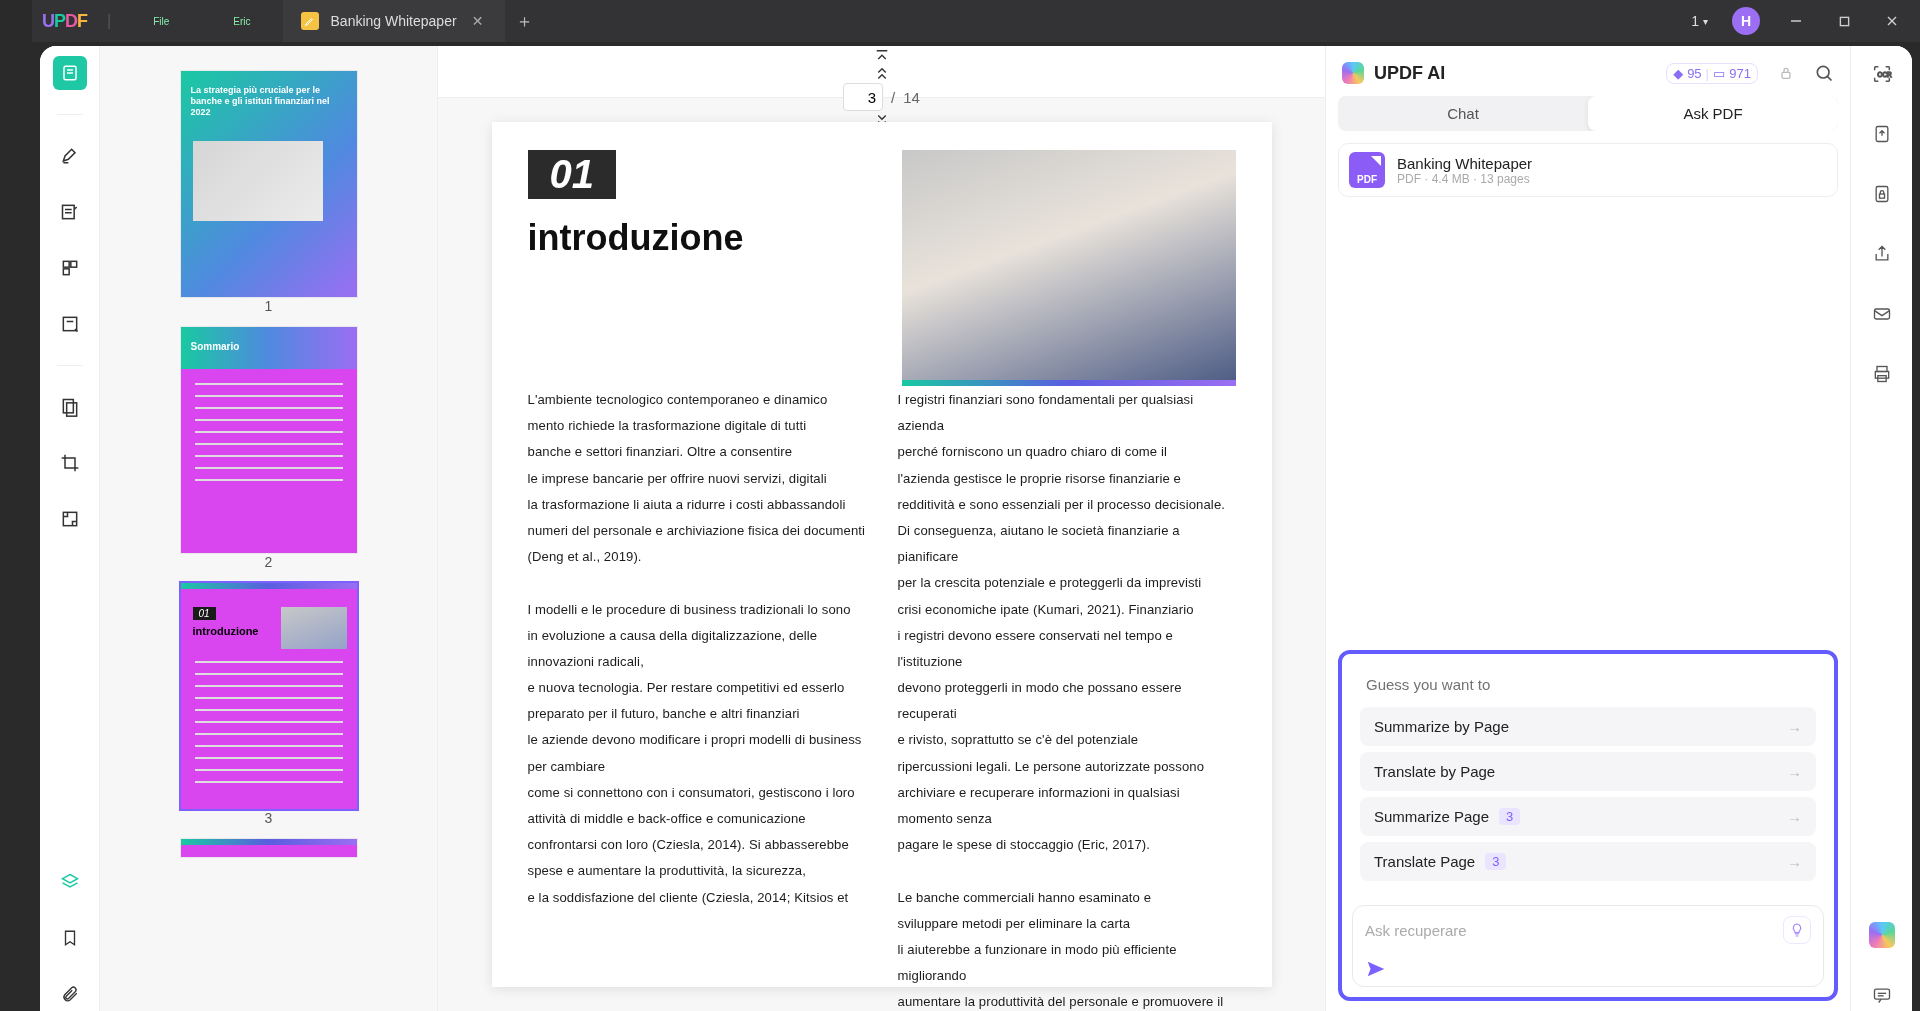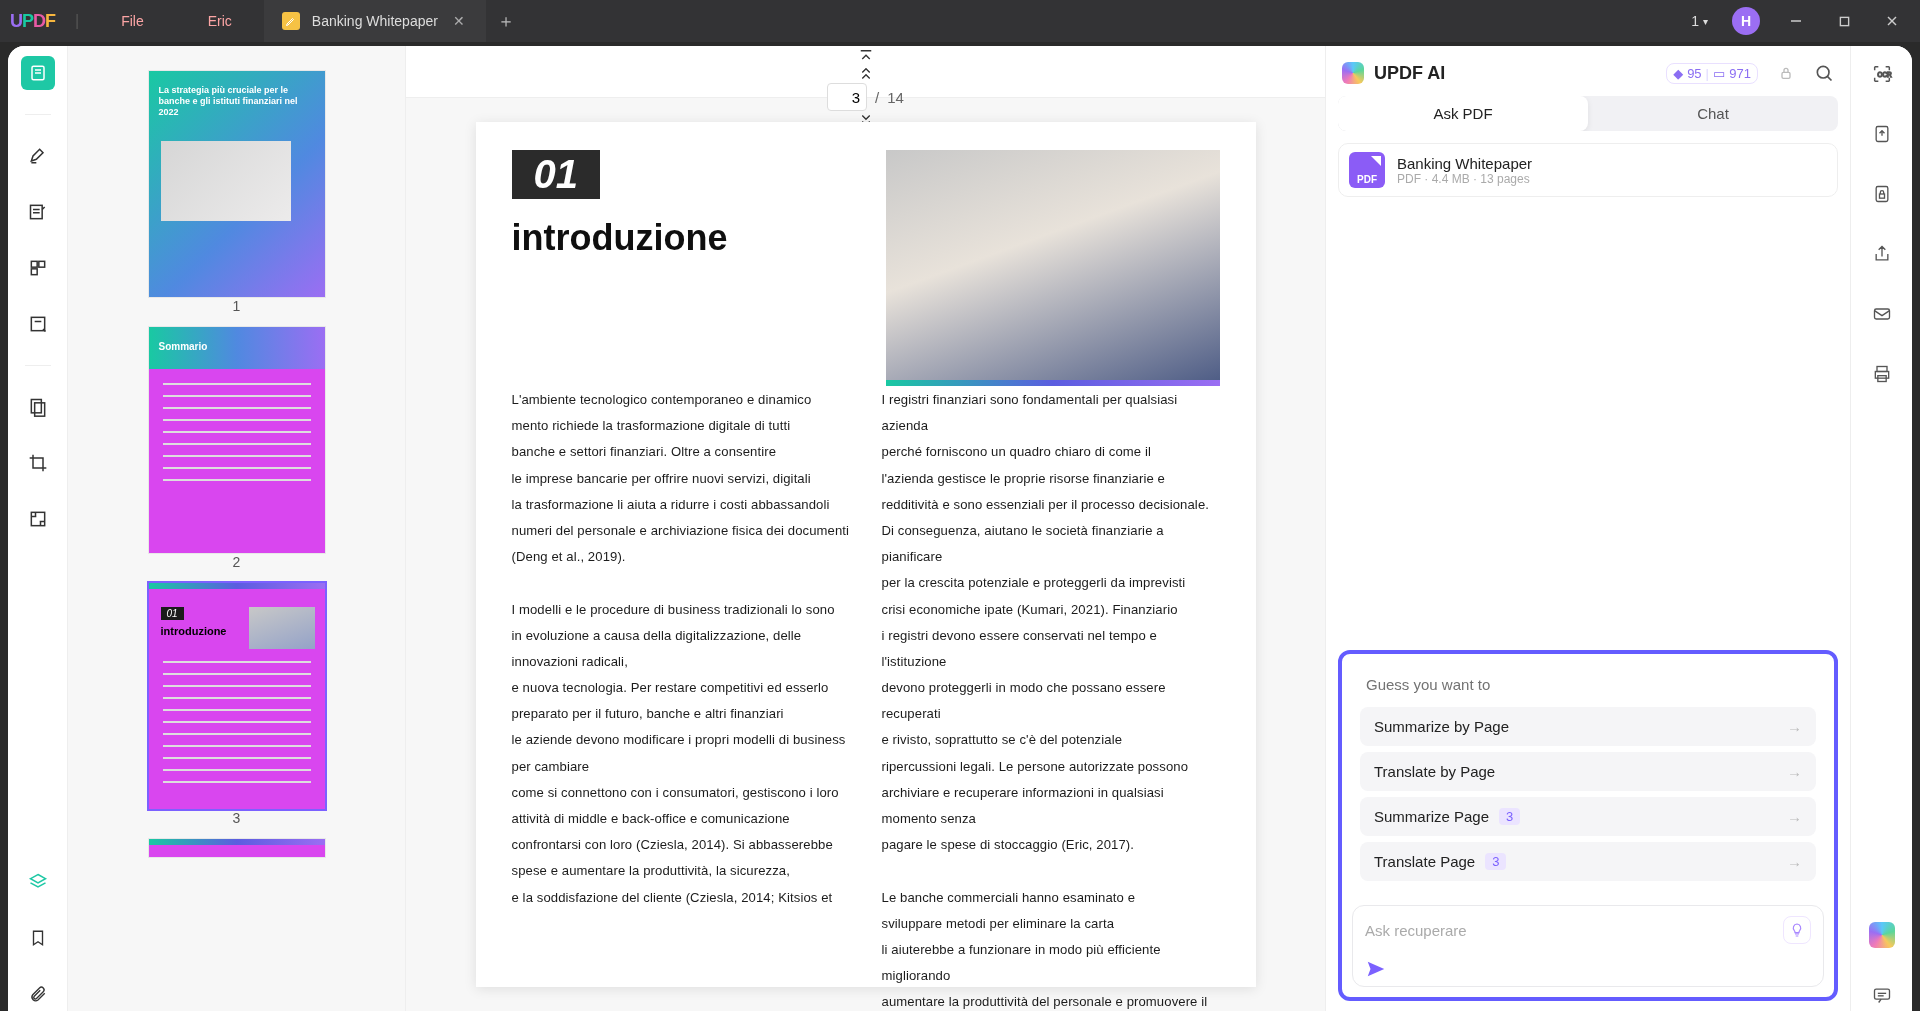--- a/index.html
+++ b/index.html
@@ -1,24 +1,24 @@
 <!DOCTYPE html>
 <html><head>
 <meta charset="utf-8">
 <style>
 * { box-sizing: border-box; margin: 0; padding: 0; }
 html, body { width: 1920px; height: 1011px; overflow: hidden; font-family: -apple-system, "Segoe UI", Arial, sans-serif; background: #2a2a2a; }
-.app { width: 1920px; height: 1011px; display: flex; flex-direction: column; }
+.app { width: 1920px; height: 1011px; display: flex; flex-direction: column; padding-left: 32px; }
 
 
 .titlebar { height: 42px; background: #333335; display: flex; align-items: center; color: #ddd; }
 .logo { width: 65px; text-align: center; font-weight: 900; font-size: 18px; letter-spacing: -1px; }
 .logo .u { color: #9b6ef3; } .logo .p { color: #18c9a2; } .logo .d { color: #e85aa5; } .logo .f { color: #f7b63e; }
 .titlebar .sep { color: #555; margin: 0 10px; }
-.menu-item { color: #fca5a5; padding: 0 32px; cursor: pointer; font-size: 14px; }
+.menu-item { color: #86efac; padding: 0 32px; cursor: pointer; font-size: 10px; }
 .tab { display: flex; align-items: center; background: #3b3b3d; height: 42px; padding: 0 18px; color: #ddd; font-size: 14px; gap: 12px; }
 .tab-icon { width: 18px; height: 18px; background: #f6c244; border-radius: 3px; display: flex; align-items: center; justify-content: center; }
 .tab-close { width: 18px; text-align: center; opacity: .7; cursor: pointer; }
 .tab-add { width: 40px; text-align: center; color: #bbb; font-size: 18px; cursor: pointer; }
 .titlebar-right { margin-left: auto; display: flex; align-items: center; gap: 4px; padding-right: 6px; }
 .win-index { color: #ddd; font-size: 14px; padding: 0 10px; display: flex; align-items: center; gap: 4px; }
 .avatar { width: 28px; height: 28px; border-radius: 50%; background: #9b6ef3; color: #fff; font-weight: 600; display: flex; align-items: center; justify-content: center; font-size: 14px; margin: 0 10px; }
 .win-btn { width: 44px; height: 42px; display: flex; align-items: center; justify-content: center; color: #ccc; cursor: pointer; font-size: 13px; }
 
 
@@ -400,22 +400,22 @@
         </span>
         <span class="search-circle">
           <svg width="20" height="20" viewBox="0 0 24 24" fill="none" stroke="#555" stroke-width="2">
               <circle cx="11" cy="11" r="7"></circle>
               <line x1="16" y1="16" x2="21" y2="21"></line>
             </svg>
         </span>
       </div>
 
       <div class="ai-tabs">
+        <div class="ai-tab">Chat</div>
         <div class="ai-tab on">Ask PDF</div>
-        <div class="ai-tab">Chat</div>
       </div>
 
       <div class="doc-card">
         <div class="doc-pdf-icon">PDF</div>
         <div>
           <div class="doc-title">Banking Whitepaper</div>
           <div class="doc-meta">PDF · 4.4 MB · 13 pages</div>
         </div>
       </div>
 

